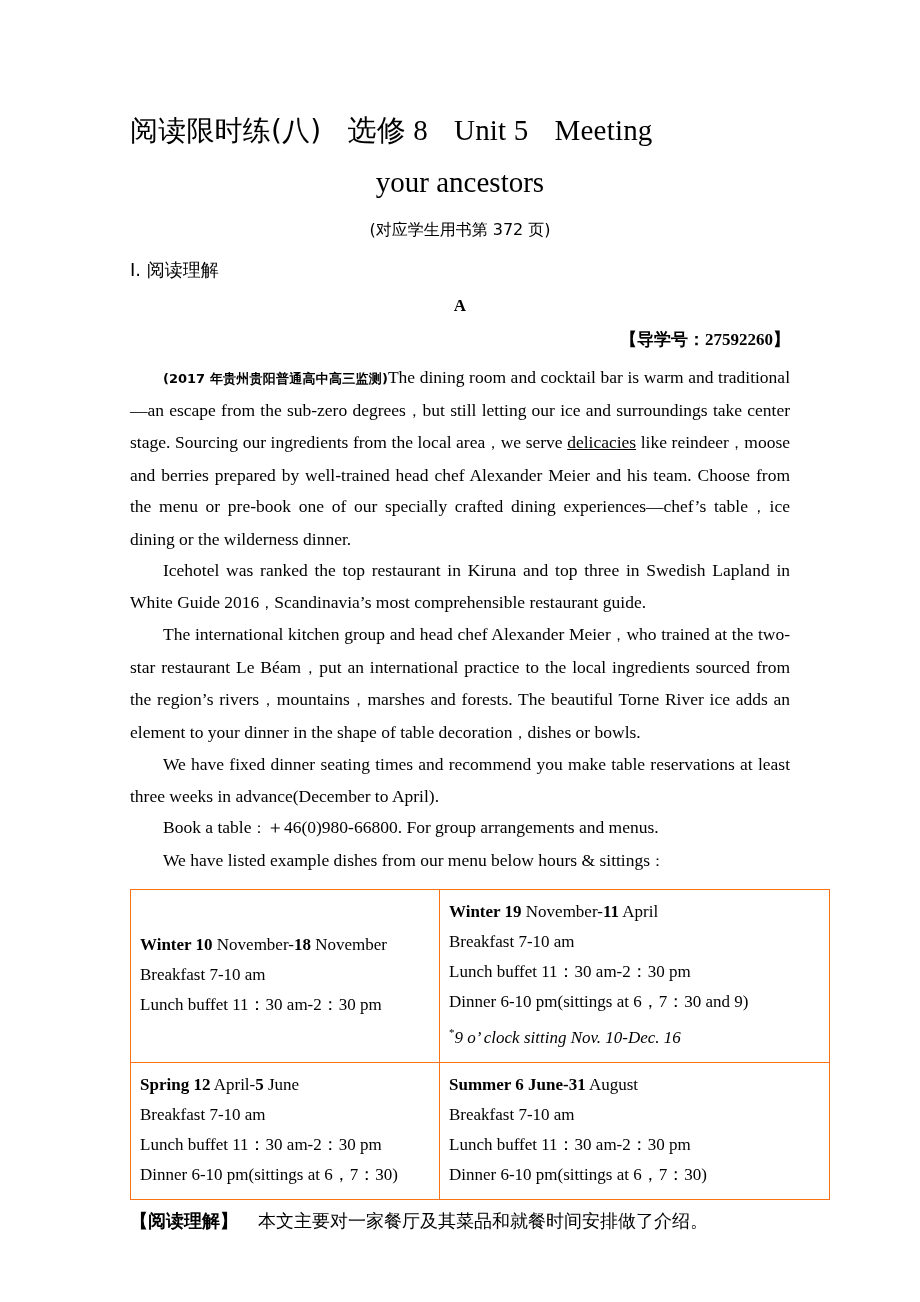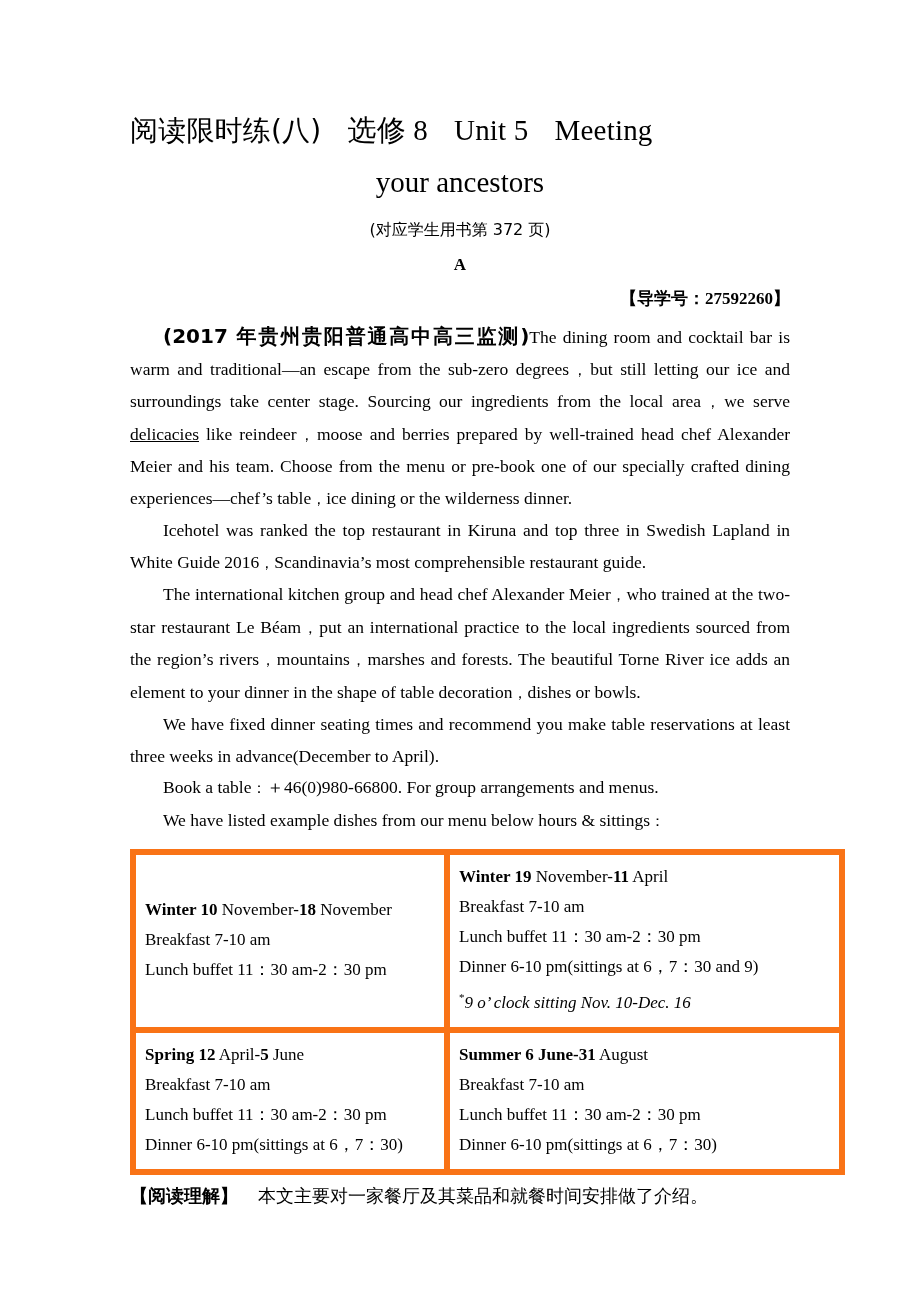--- a/index.html
+++ b/index.html
@@ -87,33 +87,33 @@
     margin: 0;
     font-size: 17.5px;
     line-height: 31.5px;
     text-align: justify;
     text-justify: inter-word;
     text-indent: 0;
   }
   p.para.indent { text-indent: 33px; }
   p.para.jl { text-align-last: left; }
   .src { font-weight: bold; }
-  .src .cn { font-family: "DejaVu Sans", sans-serif; font-size: 20px; font-weight: bold; }
+  .src .cn { font-family: "DejaVu Sans", sans-serif; font-size: 13px; font-weight: bold; }
   .u { text-decoration: underline; }
   .cmm { font-family: "DejaVu Sans", sans-serif; font-size: 15px; }
 
   
   .sched-table {
     margin: 12px 0 0 0;
     border-collapse: collapse;
     width: 661px;
     table-layout: fixed;
   }
   .sched-table td {
-    border: 6px solid #f97316;
+    border: 1px solid #f97316;
     vertical-align: middle;
     padding: 7px 9px 9px 9px;
     font-size: 17px;
     line-height: 30px;
   }
   .sched-table td.col-a { width: 290px; }
   .sched-table td.col-b { width: 371px; }
   .cell-line { white-space: nowrap; }
   .cell-line b { font-weight: bold; }
   .footnote-line {
@@ -143,20 +143,21 @@
 <body>
 
 <div class="page">
 
   <h1 class="doc-title"><span class="cn">阅读限时练(八)</span><span class="sp-wide"></span><span>选修 8</span><span class="sp-wide"></span><span>Unit 5</span><span class="sp-wide"></span><span>Meeting</span></h1>
 
   <div class="doc-title-2">your ancestors</div>
 
   <div class="doc-sub"><span class="cn">(对应学生用书第 372 页)</span></div>
 
+  <div class="section-head"><span class="cn">Ⅰ. 阅读理解</span></div>
 
   <div class="passage-letter">A</div>
 
   <div class="guide-no"><span>【导学号：</span><span class="num">27592260</span><span>】</span></div>
 
   <div class="body-wrap">
 
     <p class="para indent"><span class="src"><span class="cn">(2017 年贵州贵阳普通高中高三监测)</span></span><span>The dining room and cocktail bar is warm and traditional—an escape from the sub-zero degrees</span><span class="cmm">，</span><span>but still letting our ice and surroundings take center stage. Sourcing our ingredients from the local area</span><span class="cmm">，</span><span>we serve </span><span class="u">delicacies</span><span> like reindeer</span><span class="cmm">，</span><span>moose and berries prepared by well-trained head chef Alexander Meier and his team. Choose from the menu or pre-book one of our specially crafted dining experiences—chef’s table</span><span class="cmm">，</span><span>ice dining or the wilderness dinner.</span></p>
 
     <p class="para indent"><span>Icehotel was ranked the top restaurant in Kiruna and top three in Swedish Lapland in White Guide 2016</span><span class="cmm">，</span><span>Scandinavia’s most comprehensible restaurant guide.</span></p>

